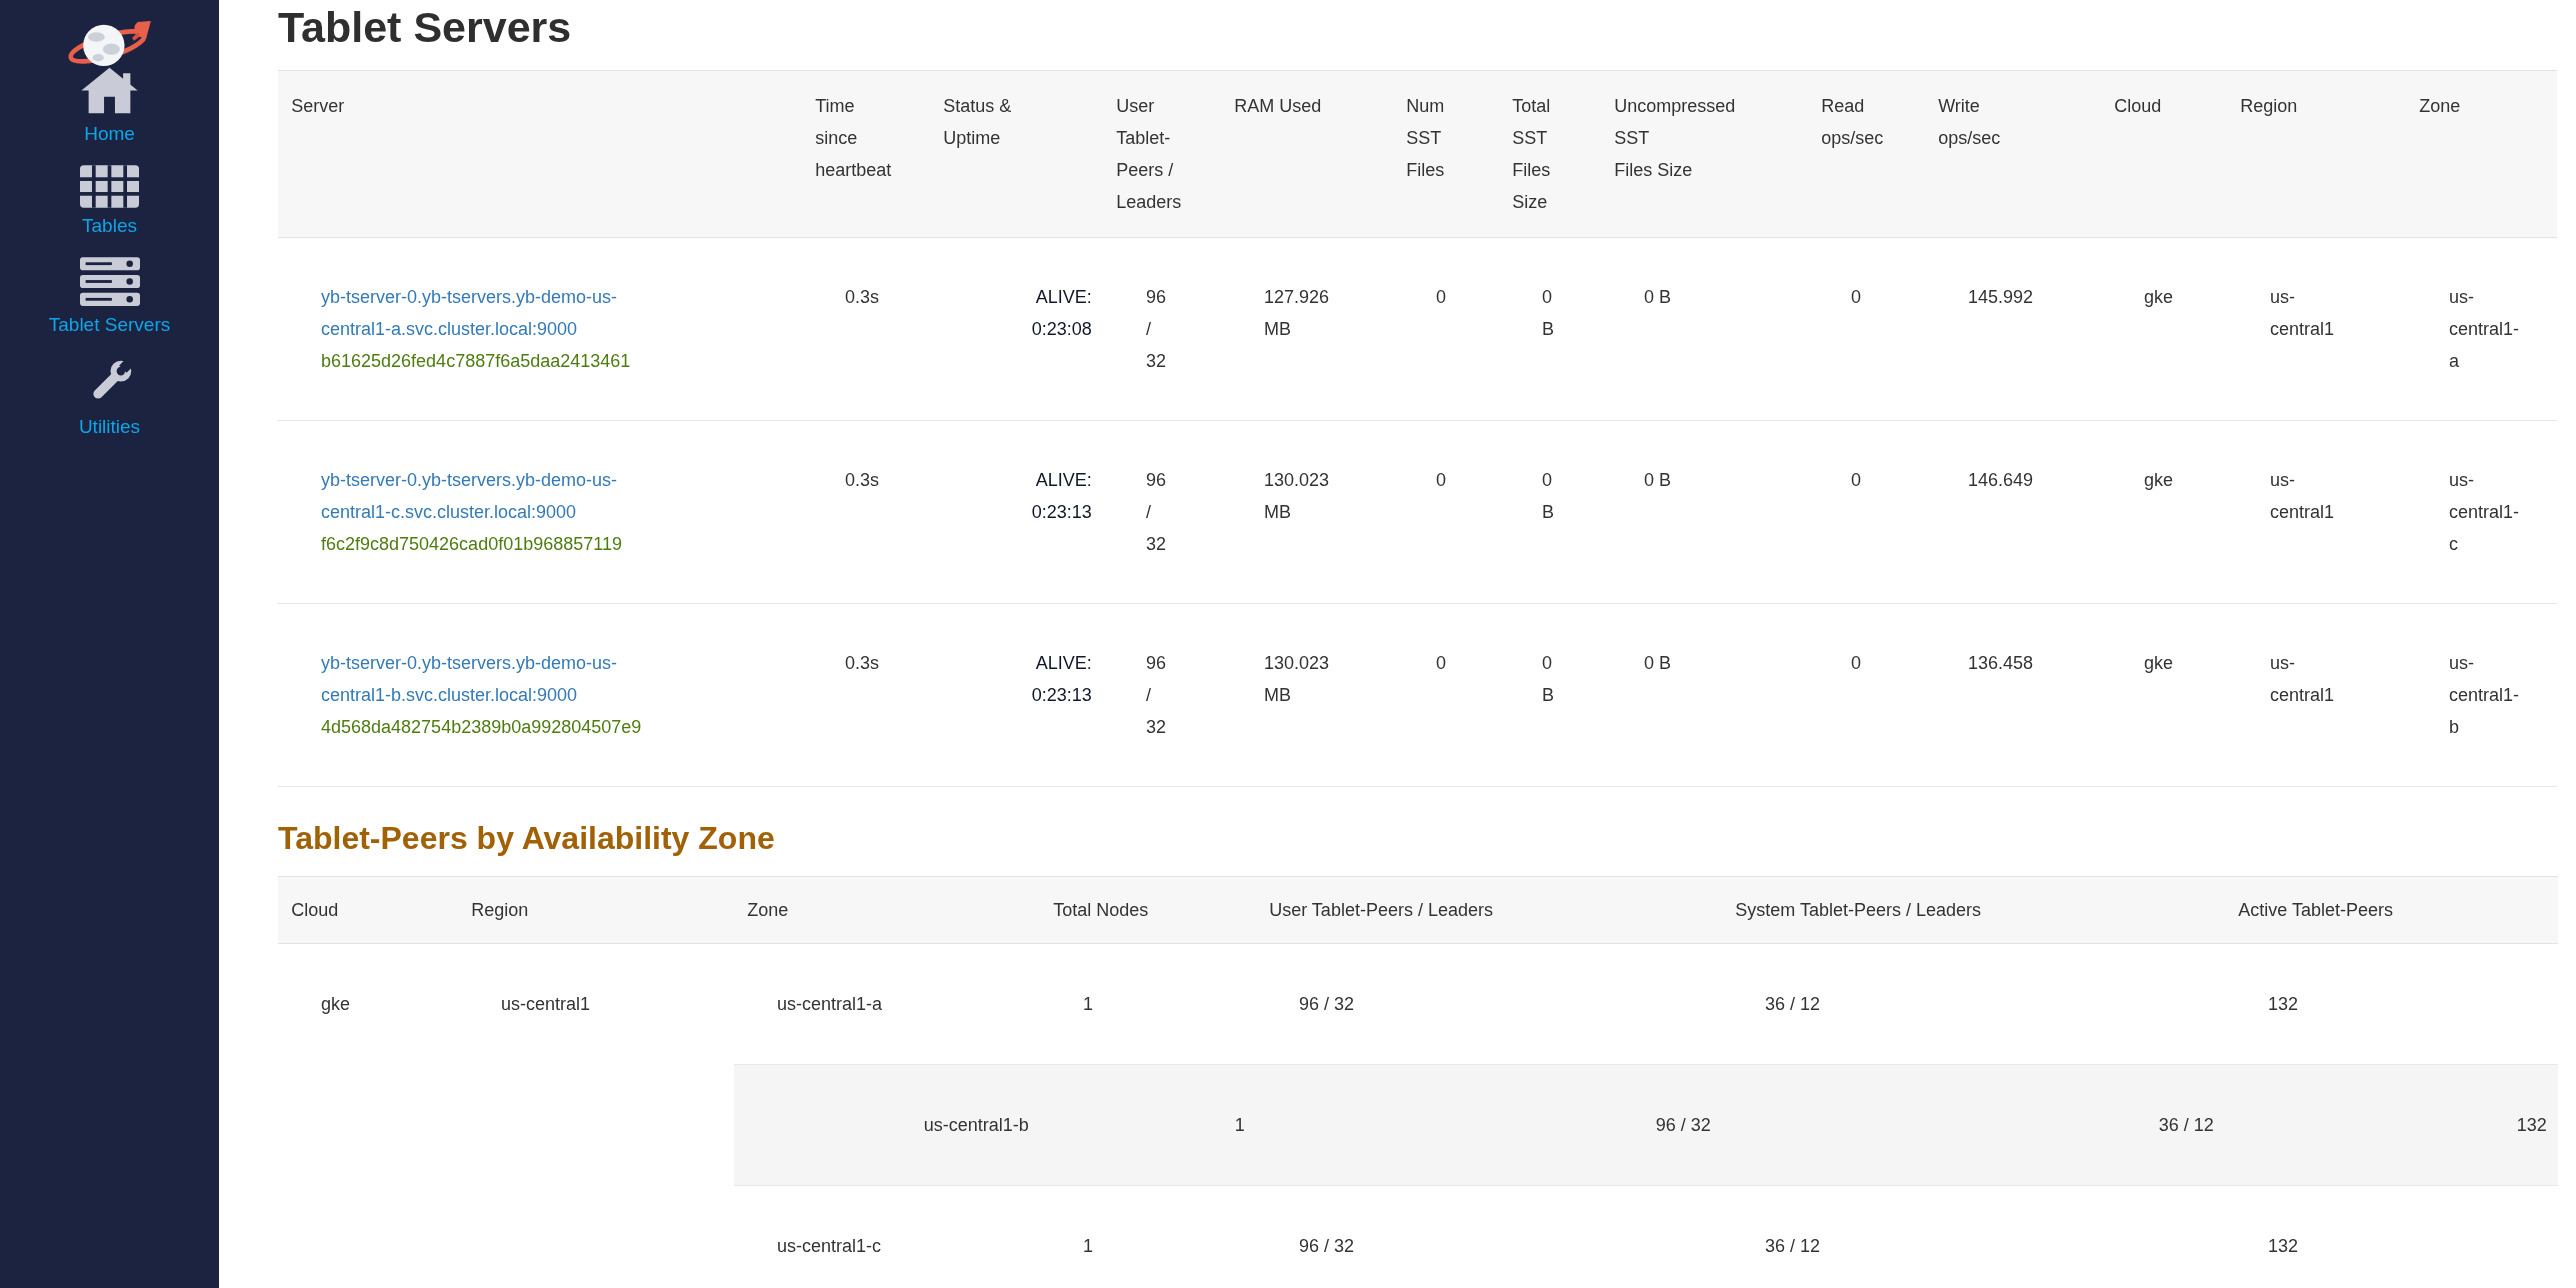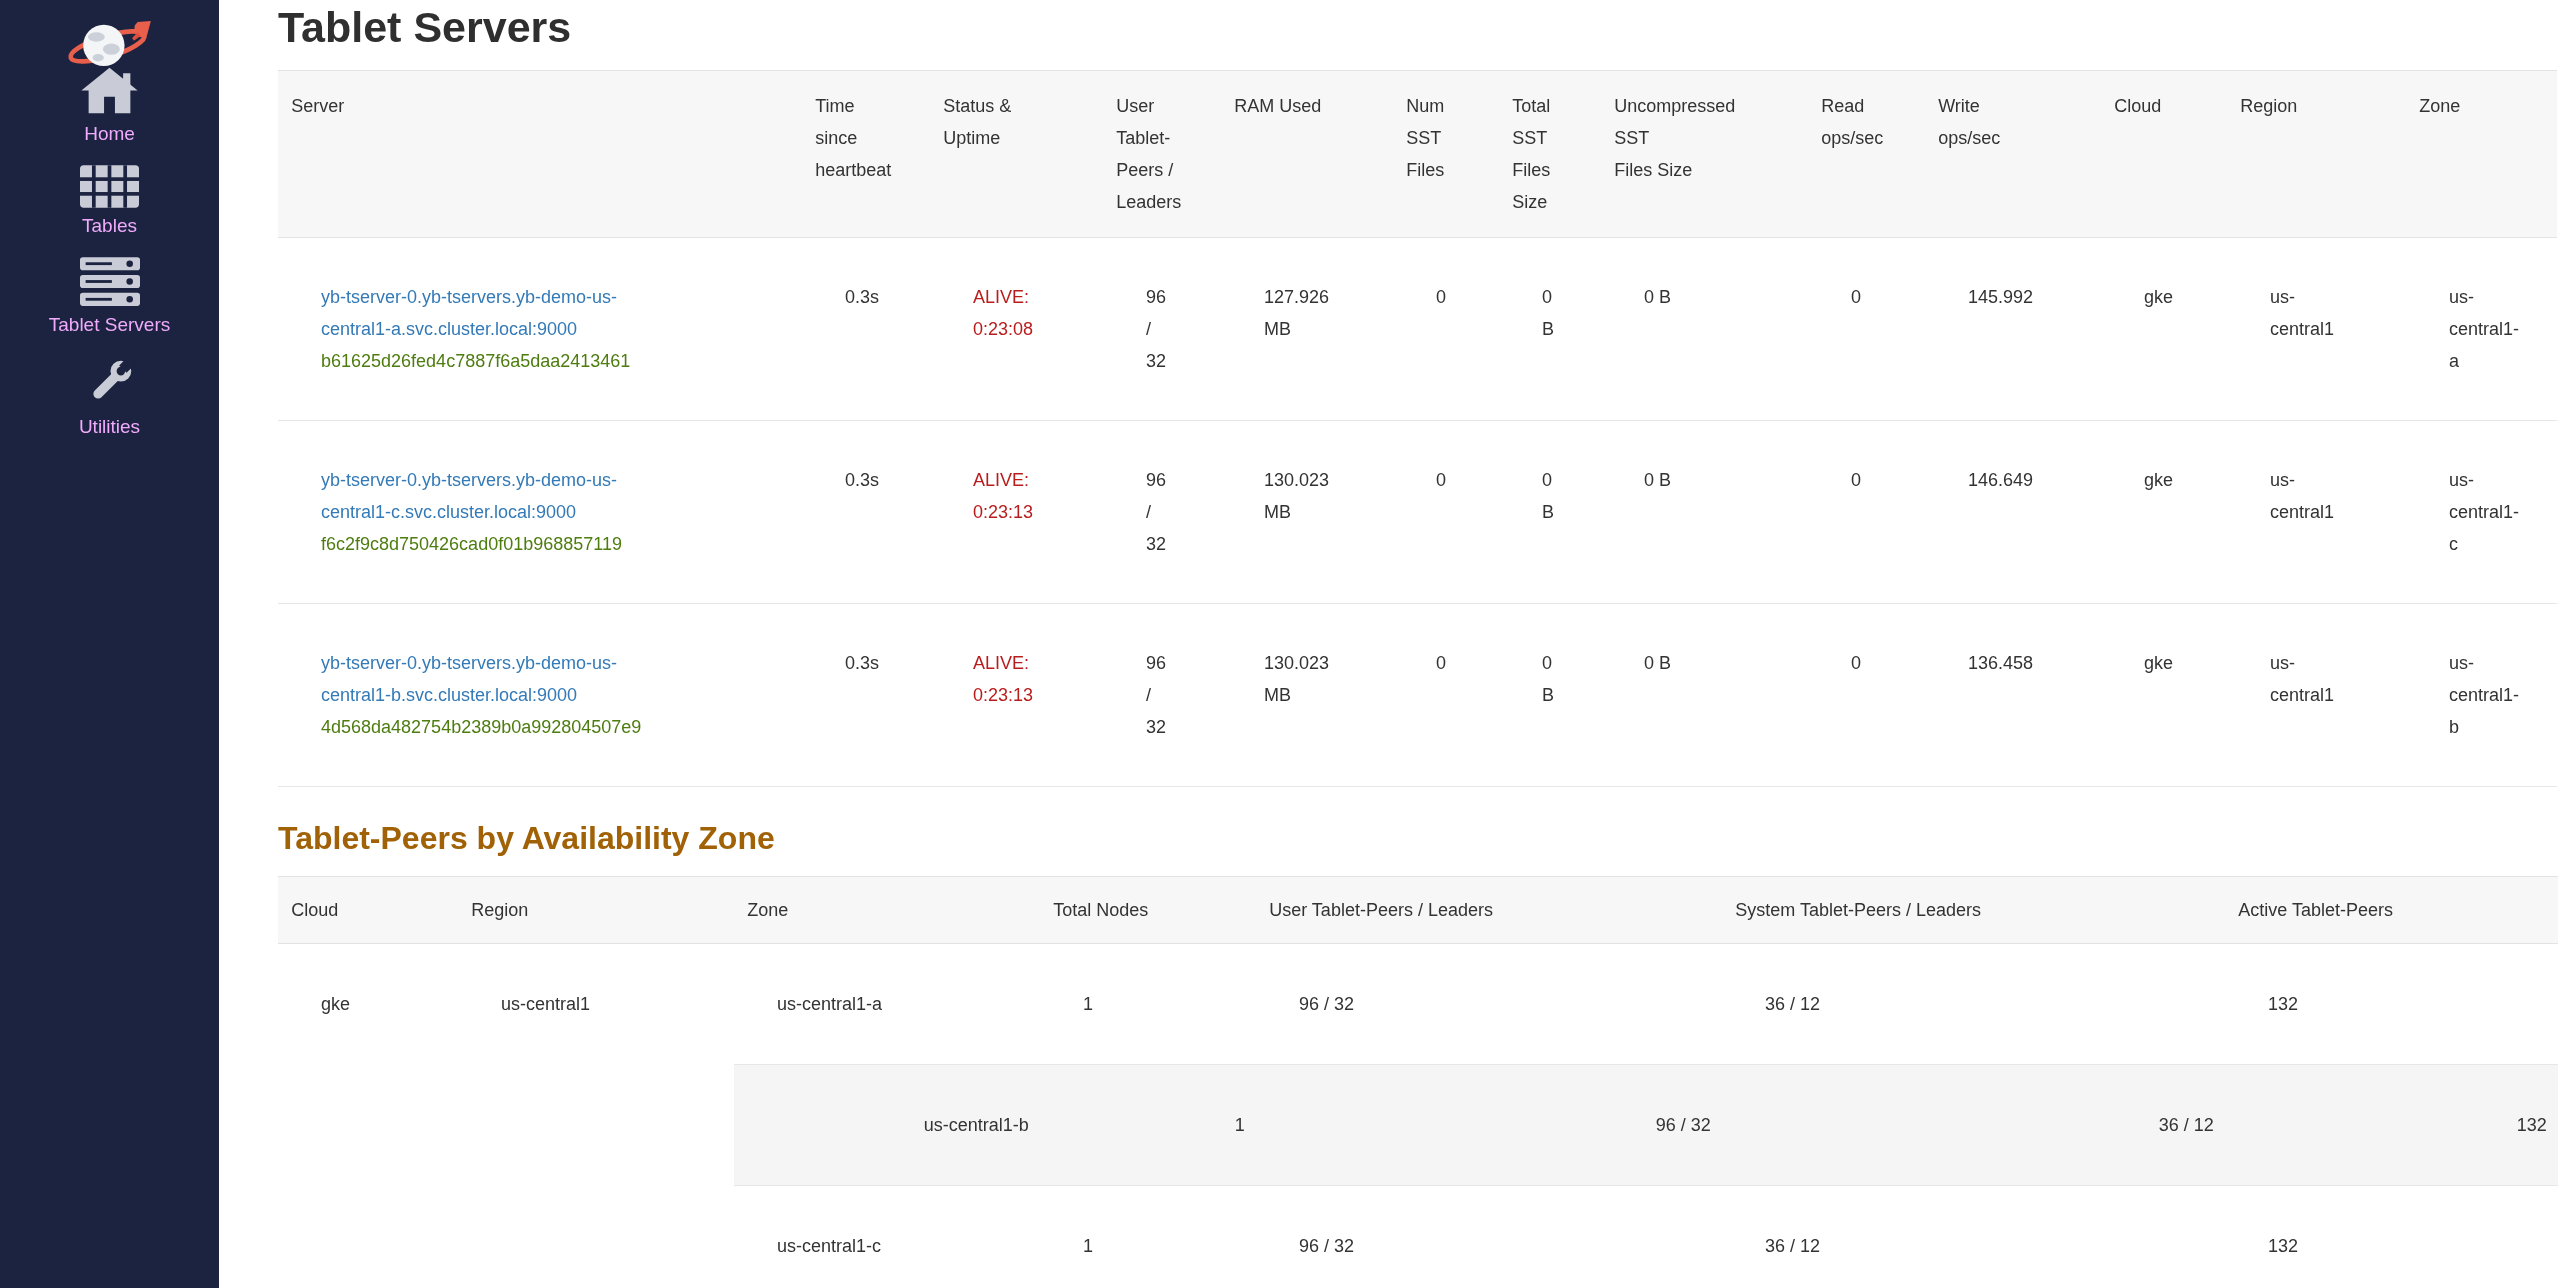--- a/index.html
+++ b/index.html
@@ -22,21 +22,21 @@
   }
   .logo-wrap { margin-top: 21px; height: 45px; cursor: pointer; }
   .nav-item {
     margin-top: 0; margin-bottom: 20px;
     display: flex; flex-direction: column; align-items: center;
     cursor: pointer; text-align: center; width: 100%;
   }
   .nav-item:first-of-type { margin-top: 51px; }
   .nav-label {
     margin-top: 6.6px;
-    color: #f0abfc; font-size: 19px; line-height: 23px;
+    color: #0ea5e9; font-size: 19px; line-height: 23px;
   }
   .nav-icon { display: block; }
 
   
   .main {
     flex: 1;
     padding: 1.9px 19px 0 59px;
     overflow: hidden;
   }
   h1.page-title {
@@ -64,21 +64,21 @@
     font-size: 18px; line-height: 32px;
     border-bottom: 0.9px solid #e7e7e7;
     white-space: pre-line;
   }
   .t1 td { padding: 43px 11.3px 43px 43px; }
   .t2 td { padding: 44px 11.3px 44px 43px; }
   .t2 th { padding: 17px 11.3px 17px 13.2px; }
 
   a.srv-link { color: #337ab7; text-decoration: none; cursor: pointer; }
   .uuid { color: #4d7c0f; }
-  .status-alive { color: #b91c1c; }
+  .status-alive { color: #0f172a; text-align: right; }
 
   .t2 tr.striped td { background: #f5f5f5; text-align: right; }
 </style>
 </head>
 <body>
 
 <aside class="sidebar">
   <div class="logo-wrap">
     <svg width="87" height="47" viewBox="0 0 92 50">
       <ellipse cx="44" cy="27" rx="41" ry="11" transform="rotate(-17 44 27)" fill="none" stroke="#e8604c" stroke-width="5"></ellipse>

